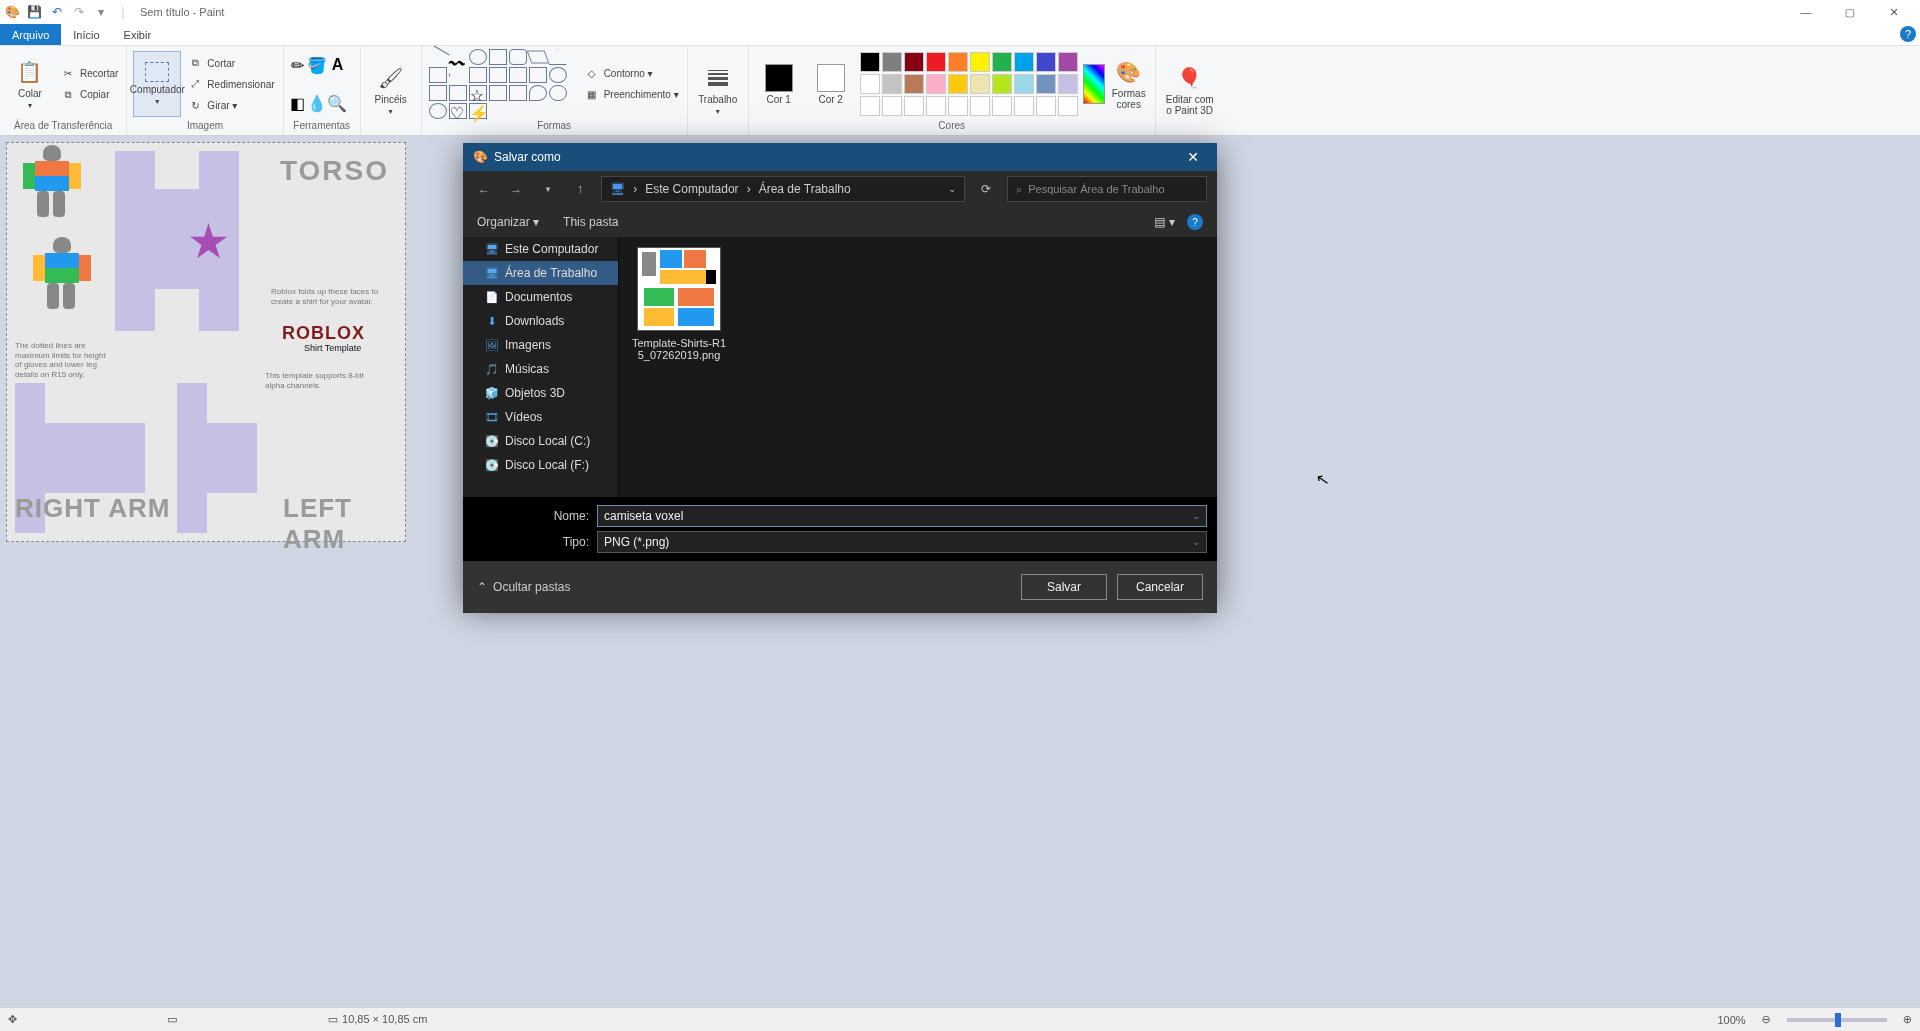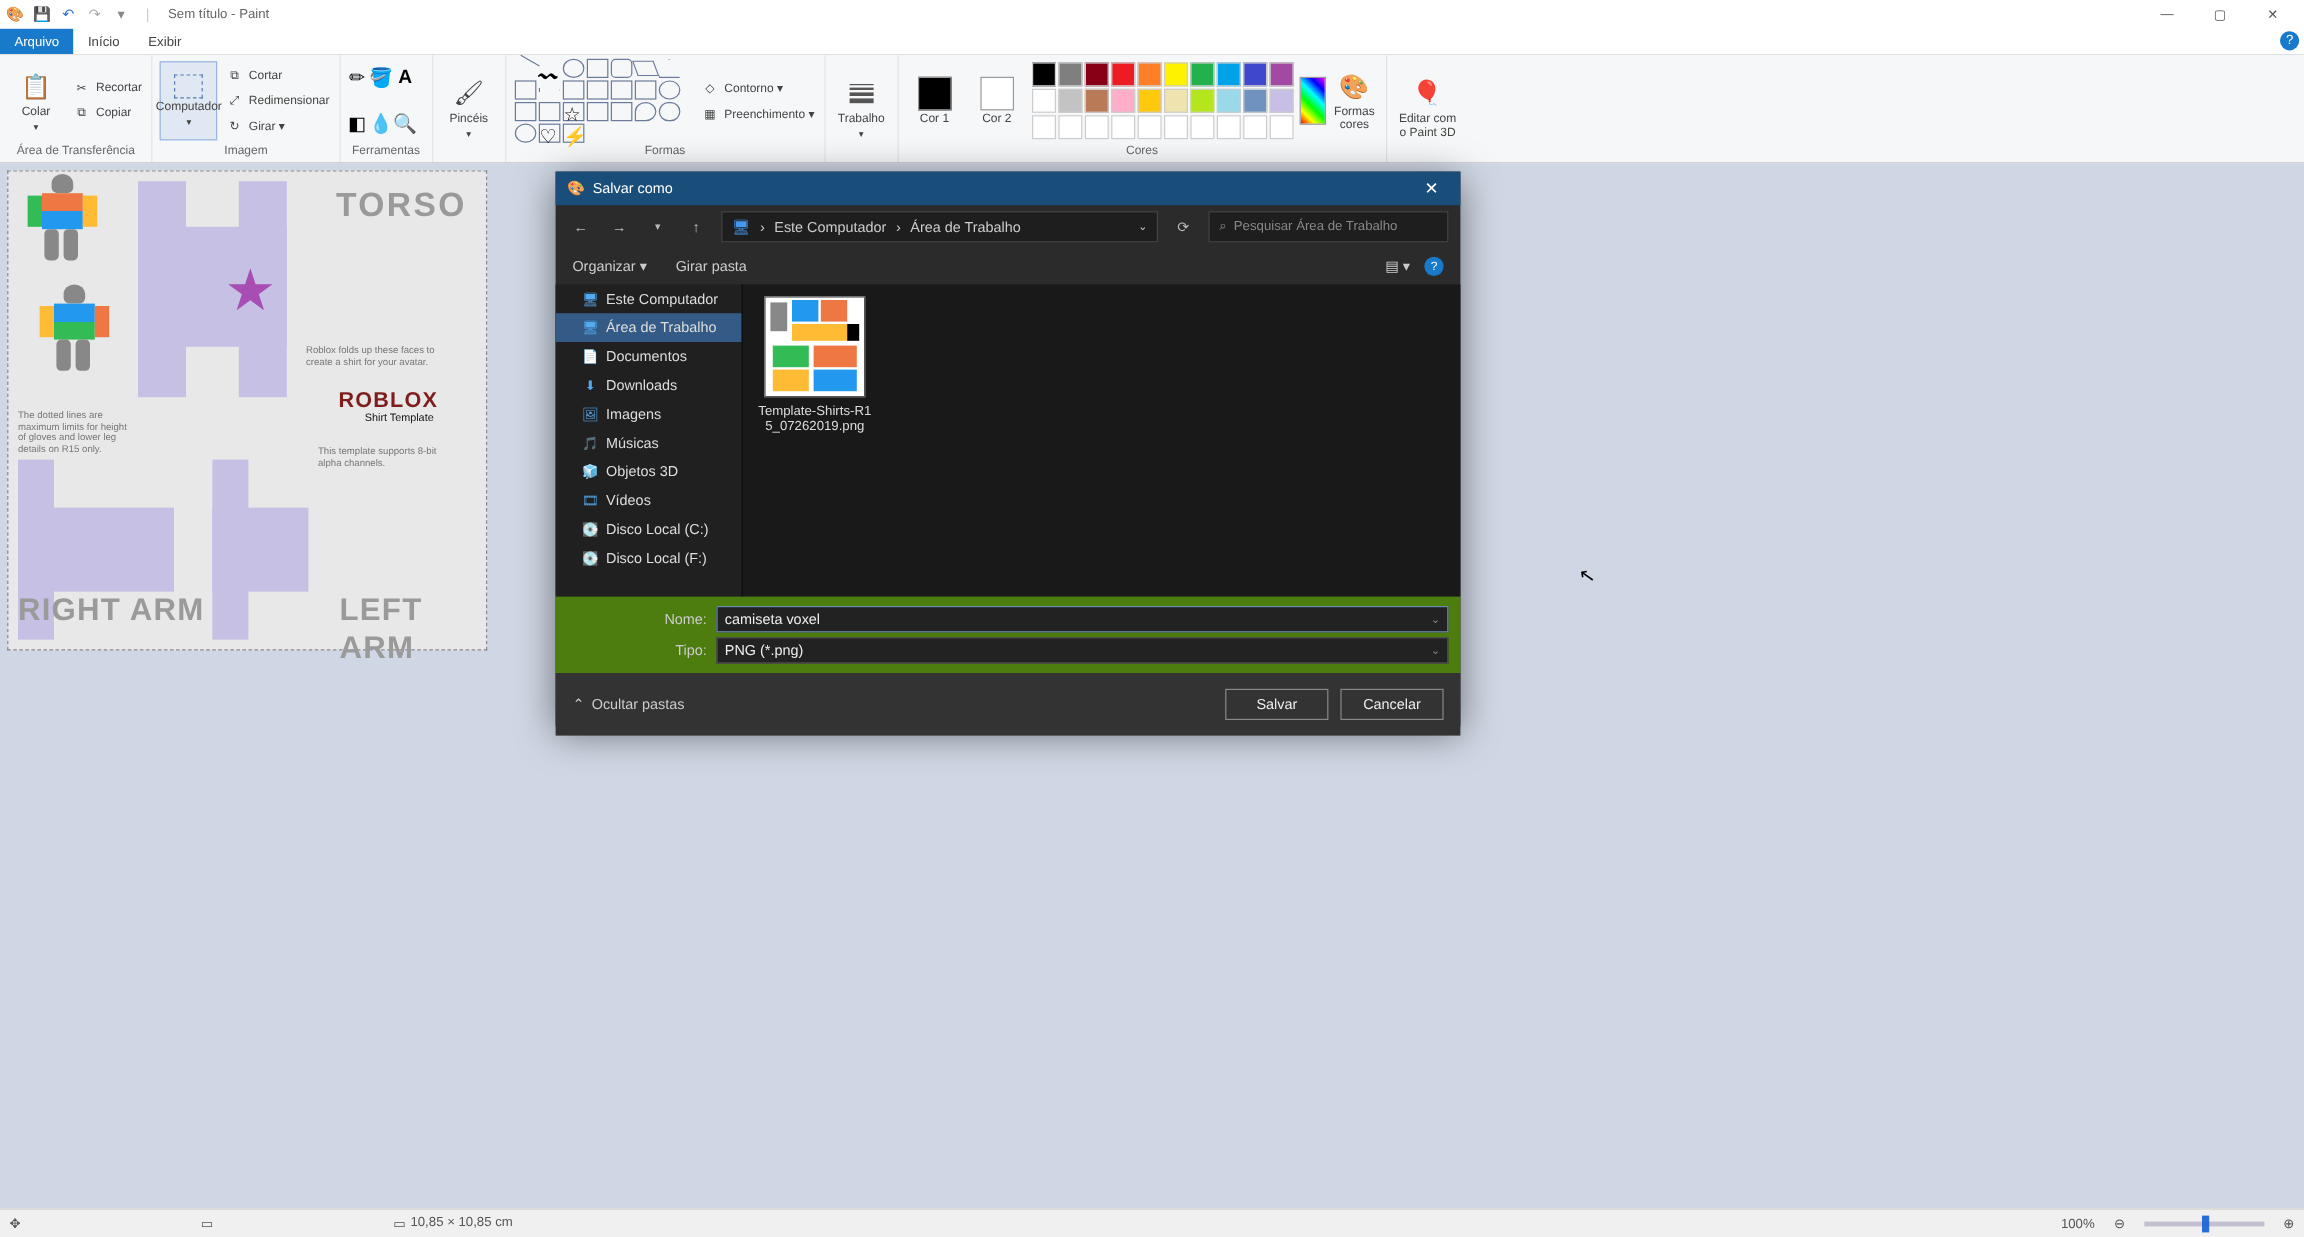--- a/index.html
+++ b/index.html
@@ -56,21 +56,21 @@
 .dlg-toolbar .right{margin-left:auto;display:flex;align-items:center;gap:12px}
 .dlg-body{display:flex;height:260px}
 .tree{width:156px;background:#202020;overflow:hidden;font-size:12px;border-right:1px solid #0a0a0a}
 .tree-item{height:24px;display:flex;align-items:center;gap:6px;padding-left:22px;color:#ddd}
 .tree-item.sel{background:#335b85}
 .tree-item .tic{width:14px;height:14px;display:flex;align-items:center;justify-content:center;font-size:11px}
 .filesview{flex:1;background:#191919;padding:10px;display:flex;align-items:flex-start;gap:12px}
 .file{width:100px;text-align:center;color:#ddd;font-size:11px}
 .thumb{width:84px;height:84px;background:#fff;margin:0 auto 6px;border:1px solid #555;position:relative;overflow:hidden}
 .th-block{position:absolute}
-.fields{padding:6px 10px;background:#4d7c0f}
+.fields{padding:6px 10px;background:#000000}
 .field-row{display:flex;align-items:center;height:26px;gap:8px}
 .field-row label{width:116px;text-align:right;font-size:12px;color:#ccc}
 .field-row .inp{flex:1;height:22px;background:#222;border:1px solid #6a8ab0;color:#eee;padding:0 6px;font-size:12px;display:flex;align-items:center}
 .dlg-footer{height:52px;display:flex;align-items:center;padding:0 14px;gap:10px;background:#333}
 .dlg-footer .hide{color:#ccc;font-size:12px;display:flex;align-items:center;gap:6px}
 .dlg-footer .btns{margin-left:auto;display:flex;gap:10px}
 .dbtn{width:86px;height:26px;border:1px solid #888;background:#333;color:#eee;font-size:12px;display:flex;align-items:center;justify-content:center}
 .help-badge{position:absolute;right:4px;top:26px;width:16px;height:16px;border-radius:50%;background:#1979ca;color:#fff;font-size:11px;display:flex;align-items:center;justify-content:center}
 .cursor{position:absolute;left:1316px;top:470px;font-size:16px;color:#000;transform:rotate(-10deg)}
 </style>
@@ -309,21 +309,21 @@
       <div class="av-cube" style="left:56px;top:18px;width:12px;height:26px;background:#e74"></div>
       <div class="av-body" style="left:24px;top:46px;width:12px;height:26px"></div>
       <div class="av-body" style="left:40px;top:46px;width:12px;height:26px"></div>
     </div>
 
     <div class="torso-cross" style="left:108px;top:8px;width:40px;height:180px"></div>
     <div class="torso-cross" style="left:192px;top:8px;width:40px;height:180px"></div>
     <div class="torso-cross" style="left:108px;top:46px;width:124px;height:100px"></div>
     <div class="torso-label">TORSO</div>
     <div class="star">★</div>
-    <div class="note" style="left:248px;top:144px">Roblox folds up these faces to create a shirt for your avatar.</div>
+    <div class="note" style="left:264px;top:144px">Roblox folds up these faces to create a shirt for your avatar.</div>
     <div class="roblox-logo">ROBLOX</div>
     <div class="roblox-sub">Shirt Template</div>
     <div class="note" style="left:8px;top:198px;width:96px">The dotted lines are maximum limits for height of gloves and lower leg details on R15 only.</div>
     <div class="note" style="left:258px;top:228px;width:120px">This template supports 8-bit alpha channels.</div>
 
     <div class="torso-cross" style="left:8px;top:240px;width:30px;height:150px"></div>
     <div class="torso-cross" style="left:8px;top:280px;width:130px;height:70px"></div>
     <div class="torso-cross" style="left:170px;top:240px;width:30px;height:150px"></div>
     <div class="torso-cross" style="left:170px;top:280px;width:80px;height:70px"></div>
     <div class="arm-label" style="left:8px;top:350px">RIGHT ARM</div>
@@ -368,21 +368,21 @@
       <span style="margin-left:auto;font-size:9px">⌄</span>
     </div>
     <span class="navbtn">⟳</span>
     <div class="search">
       <span>⌕</span>
       <span>Pesquisar Área de Trabalho</span>
     </div>
   </div>
   <div class="dlg-toolbar">
     <span>Organizar ▾</span>
-    <span>Girar pasta</span>
+    <span>This pasta</span>
     <div class="right">
       <span>▤ ▾</span>
       <span style="width:16px;height:16px;border-radius:50%;background:#1979ca;color:#fff;display:flex;align-items:center;justify-content:center;font-size:10px">?</span>
     </div>
   </div>
   <div class="dlg-body">
     <div class="tree" id="tree">
         <div class="tree-item">
           <span class="tic" style="color:#5ae">🖥</span>
           <span>Este Computador</span>

